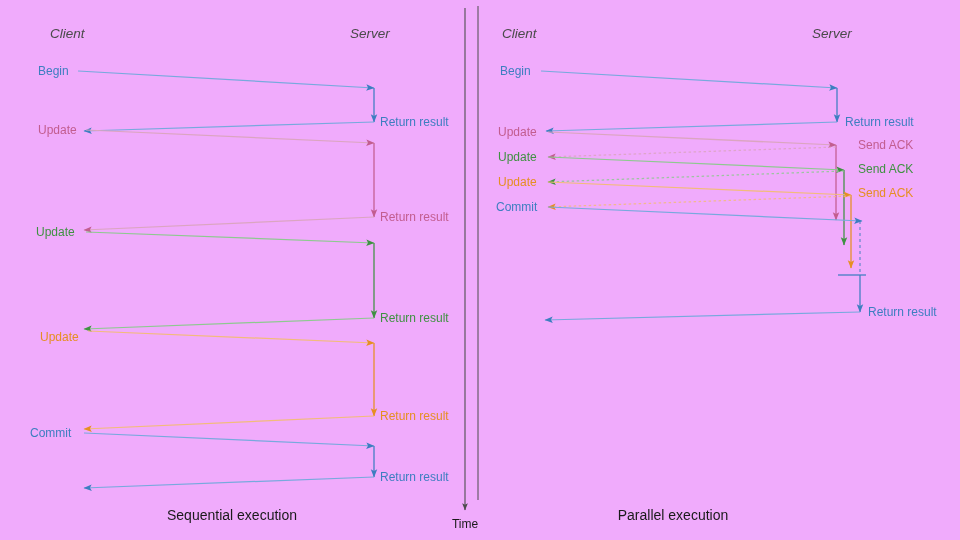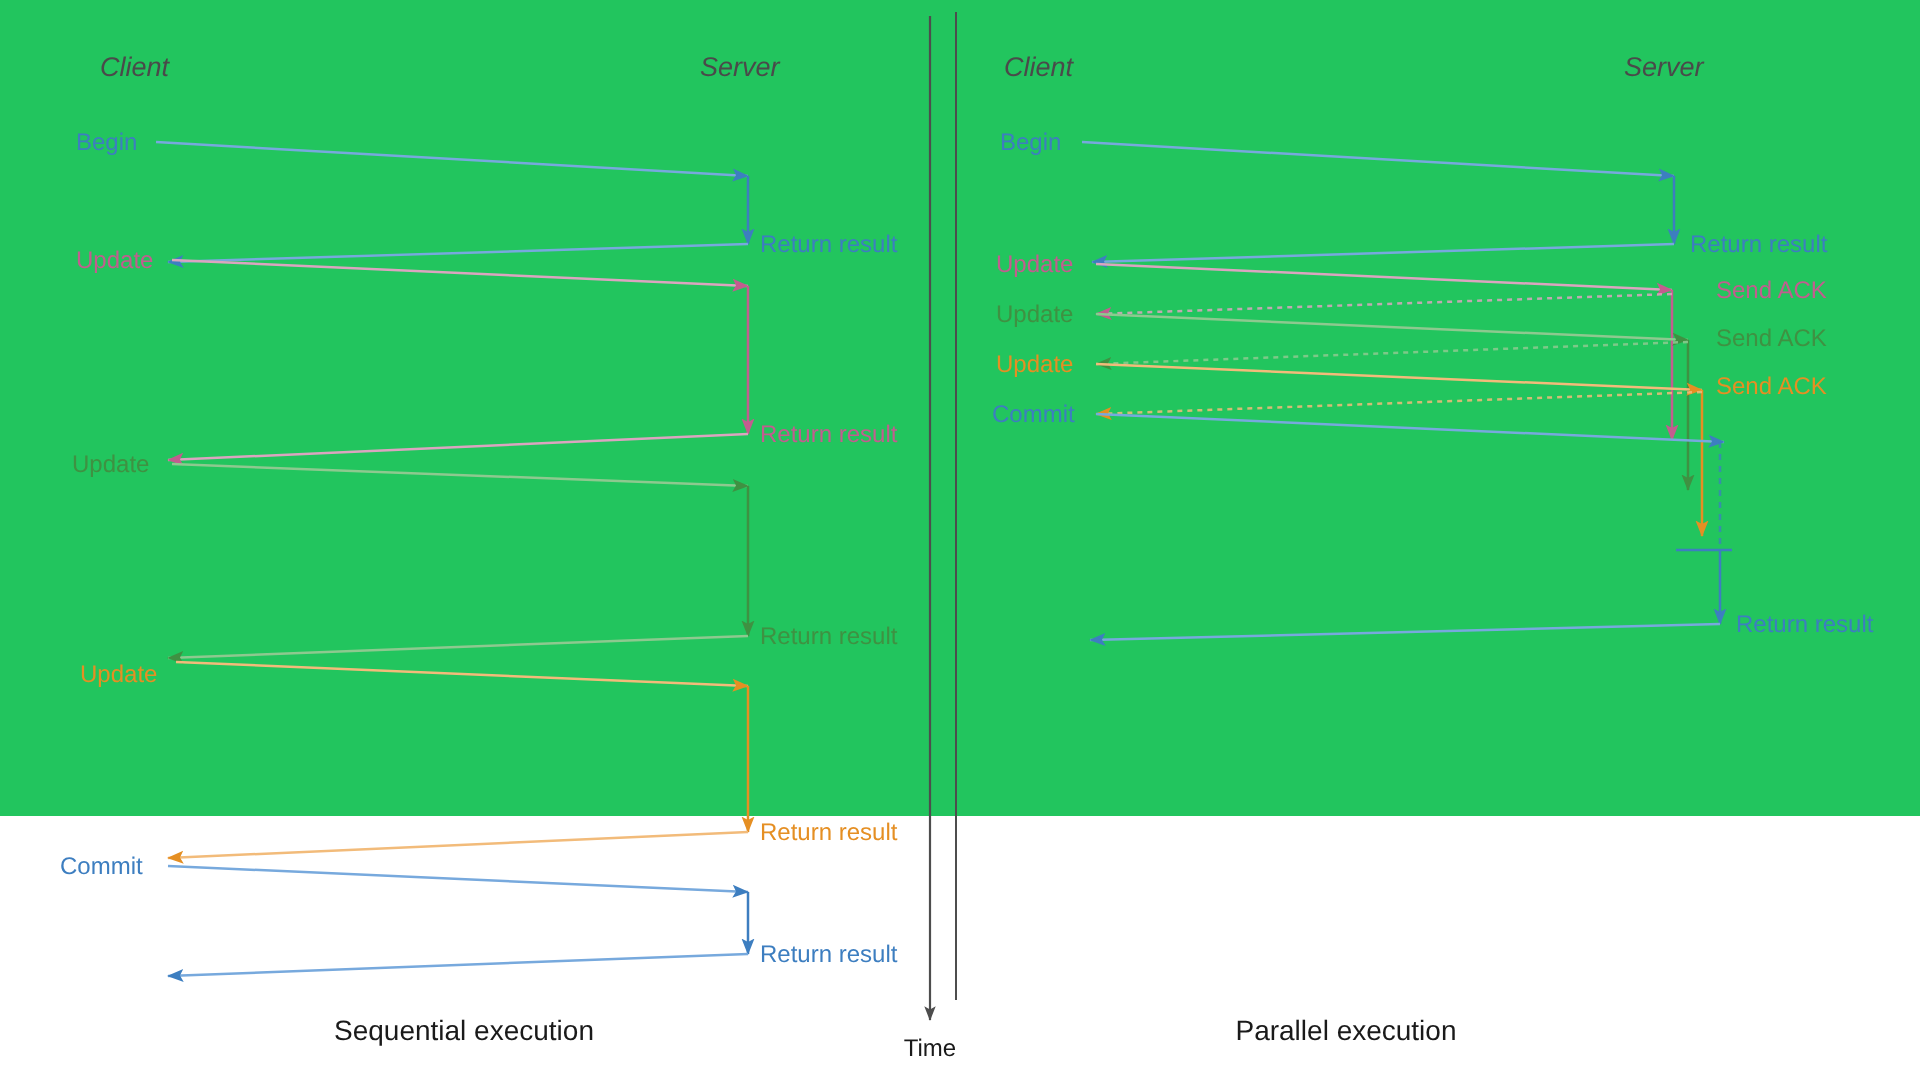--- a/index.html
+++ b/index.html
@@ -1,18 +1,18 @@
 <!DOCTYPE html>
 <html><head>
 <meta charset="utf-8">
 <style>
   html,body{margin:0;padding:0;background:#ffffff;}
   body{width:960px;height:540px;overflow:hidden;
        font-family:"Liberation Sans","DejaVu Sans",sans-serif;}
-  #stage{position:relative;width:960px;height:408px;background:#22c55e;}
+  #stage{position:relative;width:960px;height:540px;background:#f0abfc;}
   svg#diagram{position:absolute;left:0;top:0;width:960px;height:540px;}
   .actor-label{font-style:italic;font-size:13.5px;fill:#4a4a4a;}
   .msg-label{font-size:12px;}
   .caption{font-size:14px;fill:#1a1a1a;}
   .time-label{font-size:12px;fill:#1a1a1a;}
 </style>
 </head>
 <body>
 
 <div id="stage">

